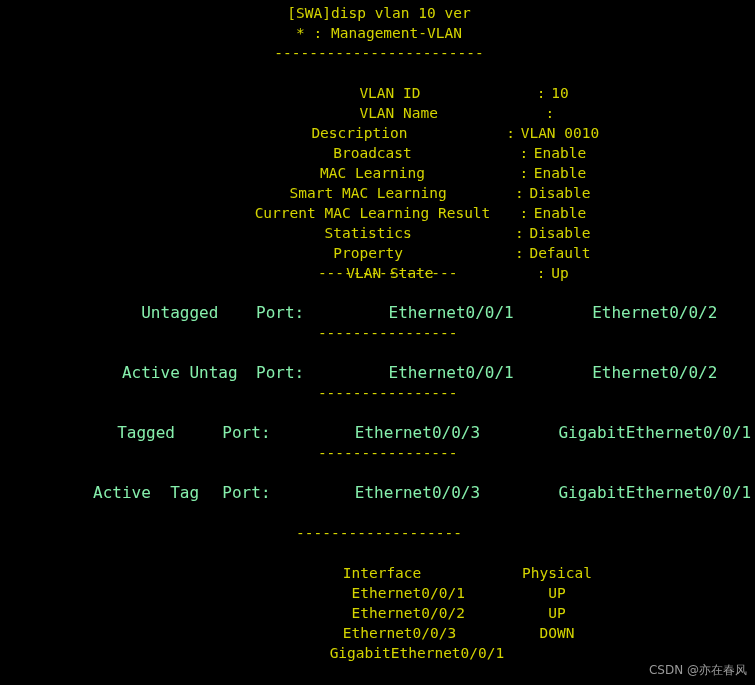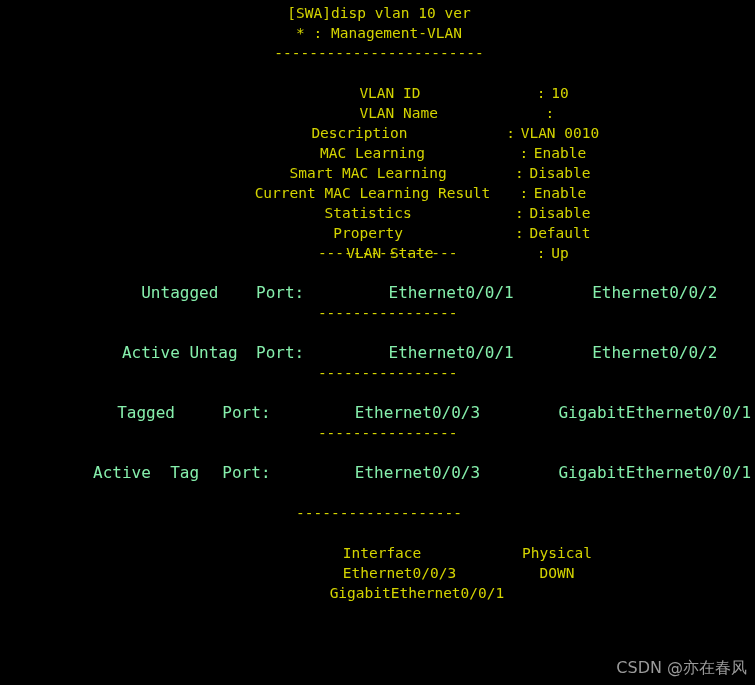--- a/index.html
+++ b/index.html
@@ -114,21 +114,21 @@
   }
   .ifrow .ifstate {
     white-space: pre;
   }
 
   #watermark {
     position: absolute;
     right: 8px;
     bottom: 6px;
     font-family: "DejaVu Sans", "Liberation Sans", sans-serif;
-    font-size: 16px;
+    font-size: 12px;
     color: #9a9a9a;
     white-space: pre;
     pointer-events: none;
   }
 </style>
 </head>
 <body>
 
 <div id="terminal">
 
@@ -139,20 +139,23 @@
   <span class="kv">
     <span class="k">  VLAN ID</span><span class="sep">:</span><span class="v">10</span>
   </span>
   <span class="kv">
     <span class="k">  VLAN Name</span><span class="sep">:</span><span class="v"></span>
   </span>
   <span class="kv">
     <span class="k">  Description</span><span class="sep">:</span><span class="v">VLAN 0010</span>
   </span>
   <span class="kv">
+    <span class="k">  Broadcast</span><span class="sep">:</span><span class="v">Enable</span>
+  </span>
+  <span class="kv">
     <span class="k">  MAC Learning</span><span class="sep">:</span><span class="v">Enable</span>
   </span>
   <span class="kv">
     <span class="k">  Smart MAC Learning</span><span class="sep">:</span><span class="v">Disable</span>
   </span>
   <span class="kv">
     <span class="k">  Current MAC Learning Result</span><span class="sep">:</span><span class="v">Enable</span>
   </span>
   <span class="kv">
     <span class="k">  Statistics</span><span class="sep">:</span><span class="v">Disable</span>
@@ -188,20 +191,26 @@
   </span>
 
   <span class="line blank"> </span>
   <span class="line blank"> </span>
   <span class="line">-------------------</span>
 
   <span class="ifrow">
     <span class="ifname">Interface</span><span class="ifstate">Physical</span>
   </span>
   <span class="ifrow">
+    <span class="ifname">Ethernet0/0/1</span><span class="ifstate">UP</span>
+  </span>
+  <span class="ifrow">
+    <span class="ifname">Ethernet0/0/2</span><span class="ifstate">UP</span>
+  </span>
+  <span class="ifrow">
     <span class="ifname">Ethernet0/0/3</span><span class="ifstate">DOWN</span>
   </span>
   <span class="ifrow">
     <span class="ifname">GigabitEthernet0/0/1</span>
   </span>
 
 </div>
 
 <div id="watermark">CSDN @亦在春风</div>
 

